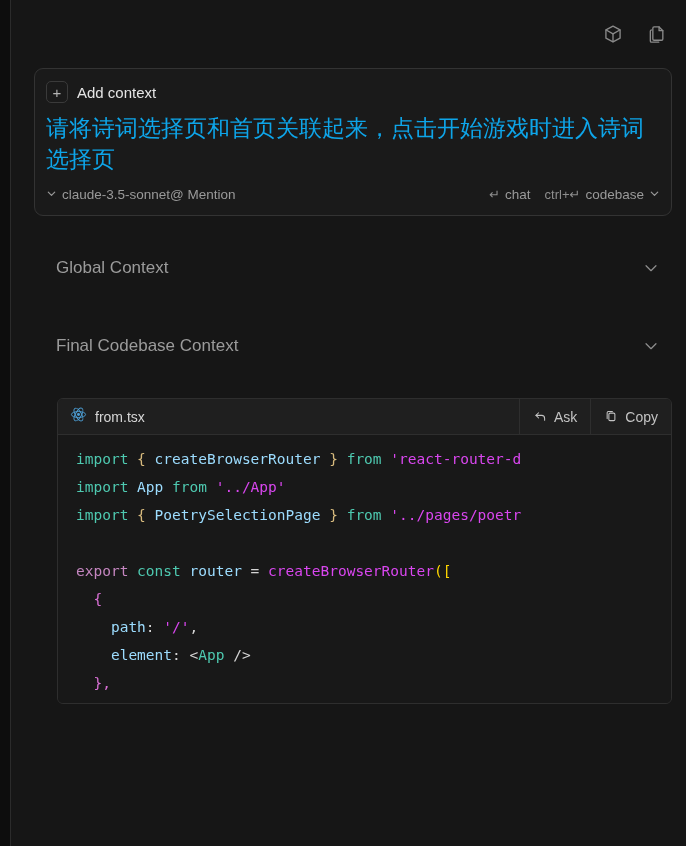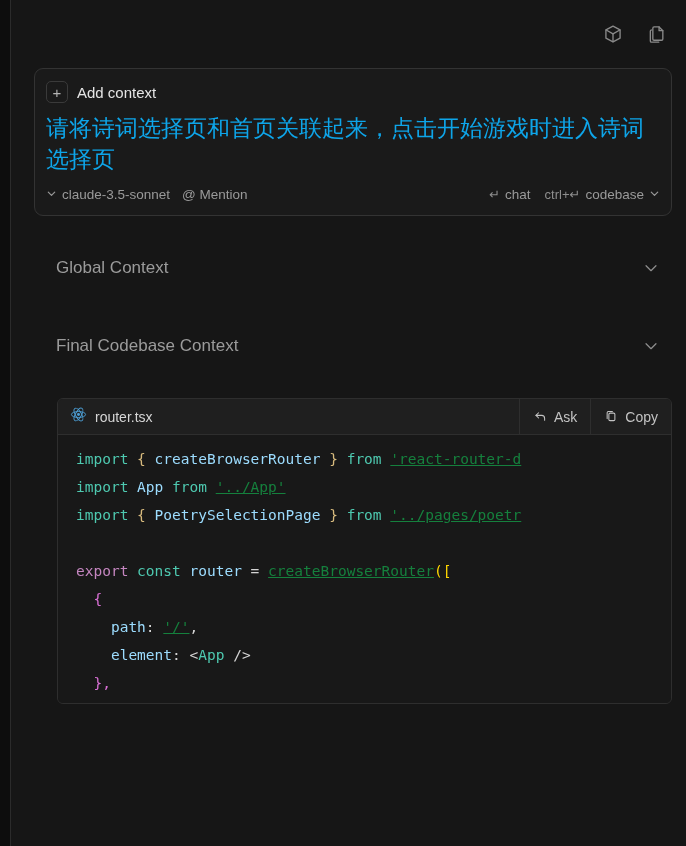--- a/index.html
+++ b/index.html
@@ -91,21 +91,21 @@
     cursor: text;
   }
   .composer-footer {
     display: flex;
     align-items: center;
     height: 26px;
     margin-top: 6px;
     font-size: 13.5px;
     color: #9a9a9a;
   }
-  .cf-left { display: flex; align-items: center; gap: 12px; }
+  .cf-left { display: flex; align-items: center; gap: 0; }
   .cf-right { margin-left: auto; display: flex; align-items: center; gap: 14px; }
   .cf-item {
     display: flex; align-items: center; gap: 5px;
     cursor: pointer; white-space: nowrap;
   }
   .chev { display: inline-block; color: #9a9a9a; }
   .kbd-ret { font-size: 13px; color: #8e8e8e; }
 
   
   .ctx-row {
@@ -186,21 +186,21 @@
     line-height: 28px;
     white-space: pre;
     overflow: hidden;
   }
   .cb-line { padding: 0 0 0 18px; }
   
   .t-kw   { color: #4ec9b0; }
   .t-kw2  { color: #c586c0; }
   .t-brace{ color: #d7ba7d; }
   .t-id   { color: #9cdcfe; }
-  .t-str  { color: #15803d; text-decoration: underline; }
+  .t-str  { color: #d946ef; }
   .t-plain{ color: #d4d4d4; }
   .t-paren{ color: #ffd700; }
   .t-paren2{ color: #da70d6; }
   .t-prop { color: #9cdcfe; }
   .t-comp { color: #4ec9b0; }
 </style>
 </head>
 <body>
 
 <div class="app">
@@ -290,21 +290,21 @@
       <div class="cb-header">
         <div class="cb-file">
           <span>
             <svg width="17" height="17" viewBox="0 0 24 24" fill="none" stroke="#4d9fd6" stroke-width="1.3">
               <circle cx="12" cy="12" r="2.1" fill="#4d9fd6" stroke="none"></circle>
               <ellipse cx="12" cy="12" rx="10" ry="4.2"></ellipse>
               <ellipse cx="12" cy="12" rx="10" ry="4.2" transform="rotate(60 12 12)"></ellipse>
               <ellipse cx="12" cy="12" rx="10" ry="4.2" transform="rotate(120 12 12)"></ellipse>
             </svg>
           </span>
-          <span class="cb-file-name">router.tsx</span>
+          <span class="cb-file-name">from.tsx</span>
         </div>
         <div class="cb-btn">
           <span>
             <svg width="15" height="15" viewBox="0 0 20 20" fill="none" stroke="currentColor" stroke-width="1.4" stroke-linecap="round" stroke-linejoin="round">
               <path d="M7.5 5 4 8.5 7.5 12"></path>
               <path d="M4 8.5h7.5a4 4 0 0 1 4 4V15"></path>
             </svg>
           </span>
           <span>Ask</span>
         </div>

